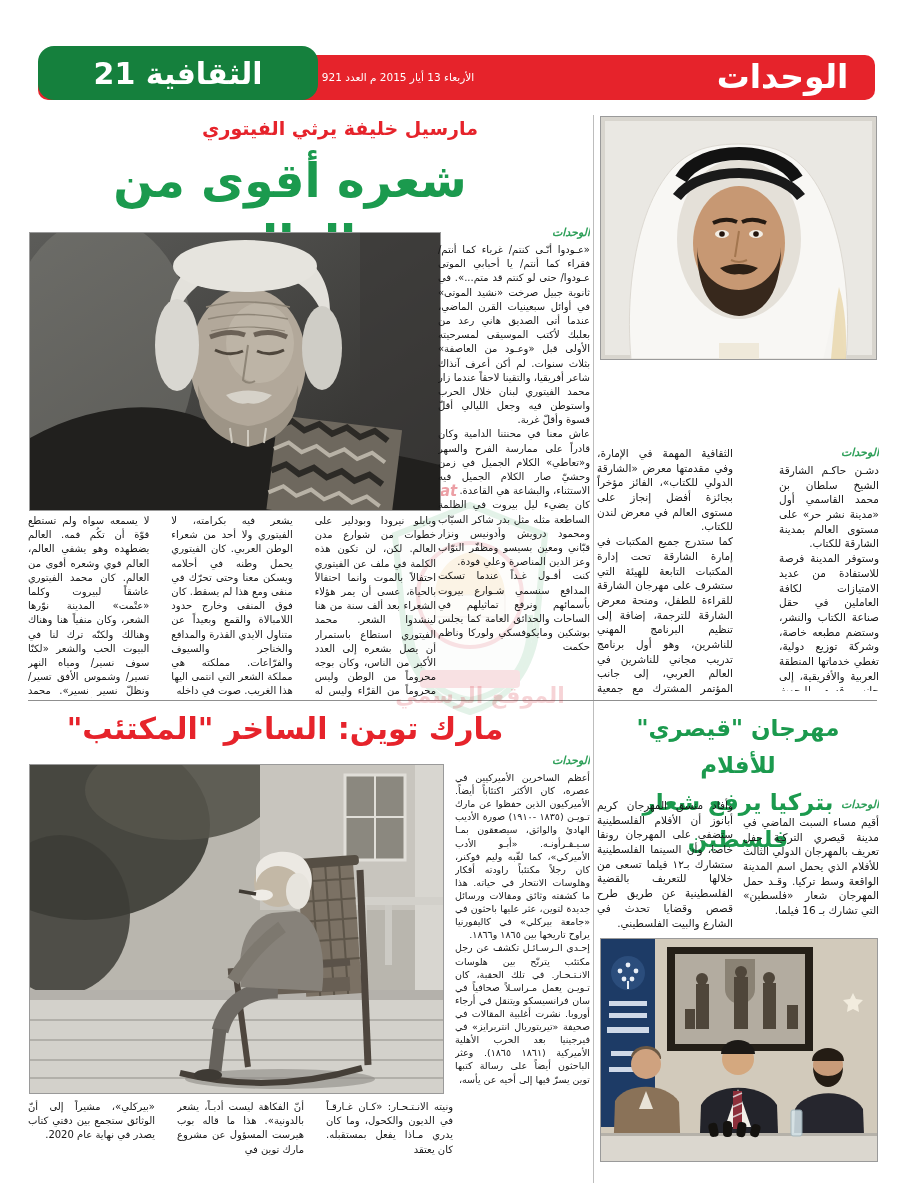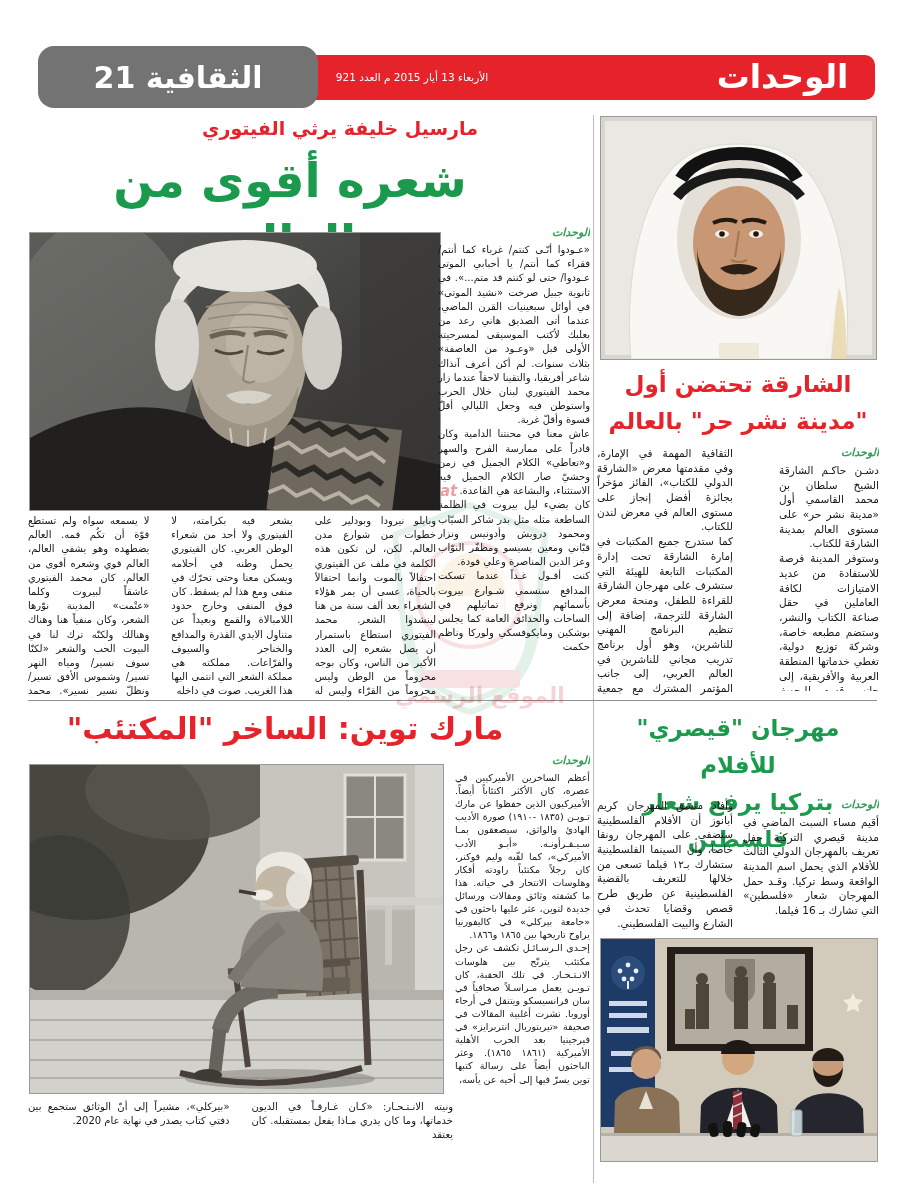--- a/index.html
+++ b/index.html
@@ -3,22 +3,22 @@
 <meta charset="utf-8">
 <style>
   html,body{margin:0;padding:0;background:#fff;}
   .page{position:relative;width:900px;height:1200px;background:#ffffff;overflow:hidden;
         font-family:"DejaVu Sans","Liberation Sans",sans-serif;direction:rtl;}
   .abs{position:absolute;}
   
   .header-red{left:38px;top:55px;width:837px;height:45px;background:#e6232b;border-radius:10px;z-index:1;}
   .brand{left:700px;top:57px;width:165px;text-align:center;color:#fff;font-weight:bold;
          font-size:33px;z-index:2;}
-  .date-line{left:318px;top:71px;width:160px;text-align:center;color:#fff;font-size:10.5px;z-index:2;margin-left:14px;}
-  .header-green{left:38px;top:46px;width:280px;height:62px;background:#737373;border-radius:16px;
+  .date-line{left:318px;top:71px;width:160px;text-align:center;color:#fff;font-size:10.5px;z-index:2;}
+  .header-green{left:38px;top:46px;width:280px;height:54px;background:#15803d;border-radius:16px;
                 z-index:3;display:flex;align-items:center;justify-content:center;}
   .header-green .lbl{color:#fff;font-weight:bold;font-size:30px;}
   
   .vdiv{left:593px;top:115px;width:1px;height:1068px;background:#bdbdbd;}
   .hdiv{left:28px;top:700px;width:849px;height:1px;background:#8f8f8f;}
   
   .kicker{left:140px;top:117px;width:400px;text-align:center;color:#e6232b;font-weight:bold;font-size:19px;}
   .main-headline{left:50px;top:150px;width:480px;text-align:center;color:#1b9a4e;font-weight:bold;
                  font-size:47px;line-height:62px;}
   .sharjah-headline{left:597px;top:366px;width:282px;text-align:center;color:#e6232b;font-weight:bold;
@@ -147,22 +147,20 @@
       <circle cx="155" cy="117" r="2.8" fill="#23140c"></circle>
       <path d="M138,114 L134,140 M130,143 Q138,147 146,143" stroke="#a3764f" stroke-width="2" fill="none"></path>
       <path d="M96,130 C96,176 112,197 138,199 C164,197 180,176 180,130 C180,152 162,173 138,173 C114,173 96,152 96,130 Z" fill="#37281c"></path>
       <path d="M119,151 Q138,143 157,151 Q149,159 138,157 Q127,159 119,151 Z" fill="#2d2015"></path>
       <rect x="118" y="226" width="40" height="16" fill="#efe9da"></rect>
       <path d="M236,180 L245,242 L222,242 Z" fill="#e8d9 b8" opacity="0.01"></path>
       <path d="M238,170 C244,190 246,215 245,242 L230,242 C233,212 234,190 238,170 Z" fill="#e5cf9a" opacity="0.65"></path>
     </svg>
   </div>
 
-  <div class="abs sharjah-headline">الشارقة تحتضن أول
-"مدينة نشر حر" بالعالم</div>
 
   <div class="abs cols small" style="left:597px;top:446px;width:282px;height:250px;gap:10px;">
     <div class="c">
       <div class="tag">الوحدات</div>
       <div class="btxt" style="height:228px;overflow:hidden;margin-left:36px;">دشـن حاكـم الشارقة الشيخ سلطان بن محمد القاسمي أول «مدينة نشر حر» على مستوى العالم بمدينة الشارقة للكتاب.
 وستوفر المدينة فرصة للاستفادة من عديد الامتيازات لكافة العاملين في حقل صناعة الكتاب والنشر، وستضم مطبعه خاصة، وشركة توزيع دولية، تغطي خدماتها المنطقة العربية والأفريقية، إلى جانب قسم للبحوث والدراسات.
 وستتولى هيئة الشارقة للكتاب الإشراف على عدد من المشاريع</div>
     </div>
     <div class="c btxt">الثقافية المهمة في الإمارة، وفي مقدمتها معرض «الشارقة الدولي للكتاب»، الفائز مؤخراً بجائزة أفضل إنجاز على مستوى العالم في معرض لندن للكتاب.
 كما ستدرج جميع المكتبات في إمارة الشارقة تحت إدارة المكتبات التابعة للهيئة التي ستشرف على مهرجان الشارقة للقراءة للطفل، ومنحة معرض الشارقة للترجمة، إضافة إلى تنظيم البرنامج المهني للناشرين، وهو أول برنامج تدريب مجاني للناشرين في العالم العربي، إلى جانب المؤتمر المشترك مع جمعية المكتبات الأمريكية.</div>
@@ -287,17 +285,18 @@
     </svg>
   </div>
 
   <div class="abs col tiny" style="left:455px;top:754px;width:135px;height:430px;">
     <div class="tag">الوحدات</div>
     <div class="btxt">أعظم الساخرين الأميركيين في عصره، كان الأكثر اكتئاباً أيضاً. الأميركيون الذين حفظوا عن مارك تـويـن (١٨٣٥ -١٩١٠) صورة الأديب الهادئ والواثق، سيصعقون بمـا سـيـقـرأونـه. «أبـو الأدب الأميركي»، كما لقّبه وليم فوكنر، كان رجلاً مكتئباً راودته أفكار وهلوسات الانتحار في حياته. هذا ما كشفته وثائق ومقالات ورسائل جديدة لتوين، عثر عليها باحثون في «جامعة بيركلي» في كاليفورنيا يراوح تاريخها بين ١٨٦٥ و١٨٦٦.
 إحـدى الـرسـائـل تكشف عن رجل مكتئب يترنّح بين هلوسات الانـتـحـار. في تلك الحقبة، كان تـويـن يعمل مـراسـلاً صحافياً في سان فرانسيسكو ويتنقل في أرجاء أوروبا. نشرت أغلبية المقالات في صحيفة «تيريتوريال انتربرايز» في فيرجينيا بعد الحرب الأهلية الأميركية (١٨٦١ ١٨٦٥). وعثر الباحثون أيضاً على رسالة كتبها توين يسرّ فيها إلى أخيه عن يأسه،</div>
   </div>
 
   <div class="abs cols" style="left:28px;top:1100px;width:425px;height:84px;">
-    <div class="c btxt">ونيته الانـتـحـار: «كـان غـارقـاً في الديون خدماتها، وما كان يدري مـاذا يفعل بمستقبله. كان يعتقد</div>
+    <div class="c btxt">ونيته الانـتـحـار: «كـان غـارقـاً في الديون والكحول، وما كان يدري مـاذا يفعل بمستقبله. كان يعتقد</div>
+    <div class="c btxt">أنّ الفكاهة ليست أدبـاً، يشعر بالدونية». هذا ما قاله بوب هيرست المسؤول عن مشروع مارك توين في</div>
     <div class="c btxt">«بيركلي»، مشيراً إلى أنّ الوثائق ستجمع بين دفتي كتاب يصدر في نهاية عام 2020.</div>
   </div>
 
 </div>
 
 </body></html>

